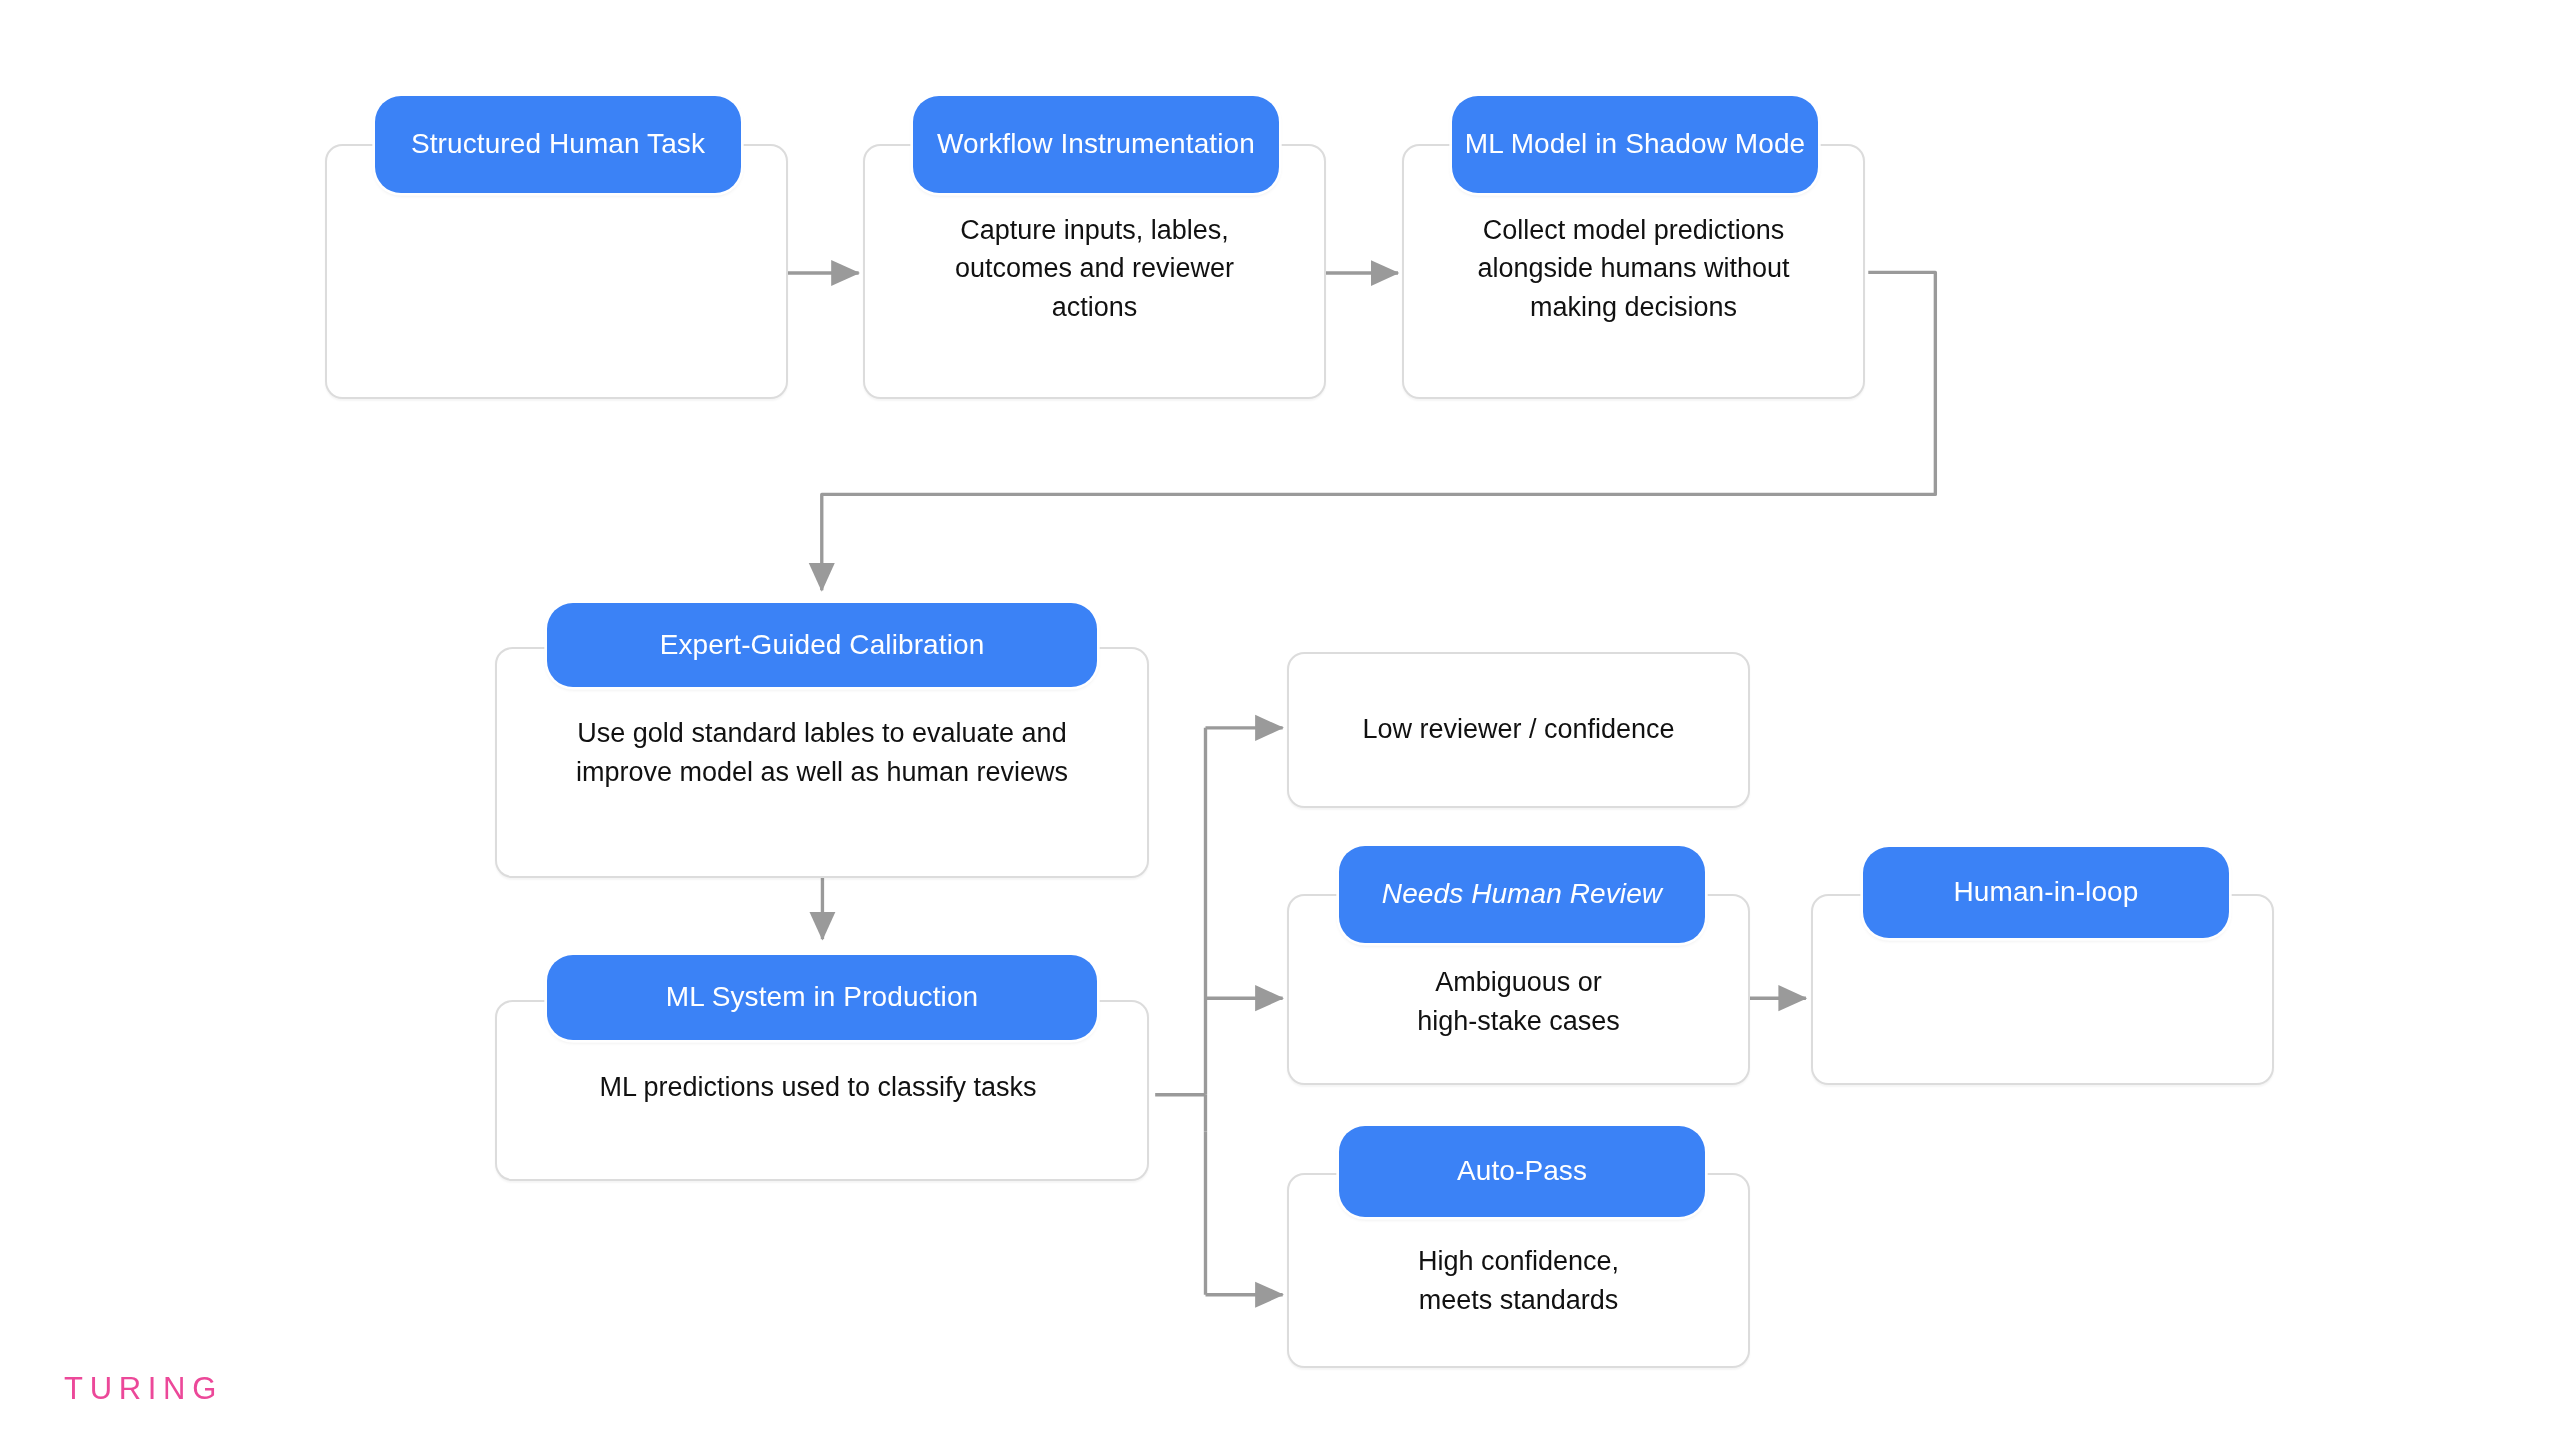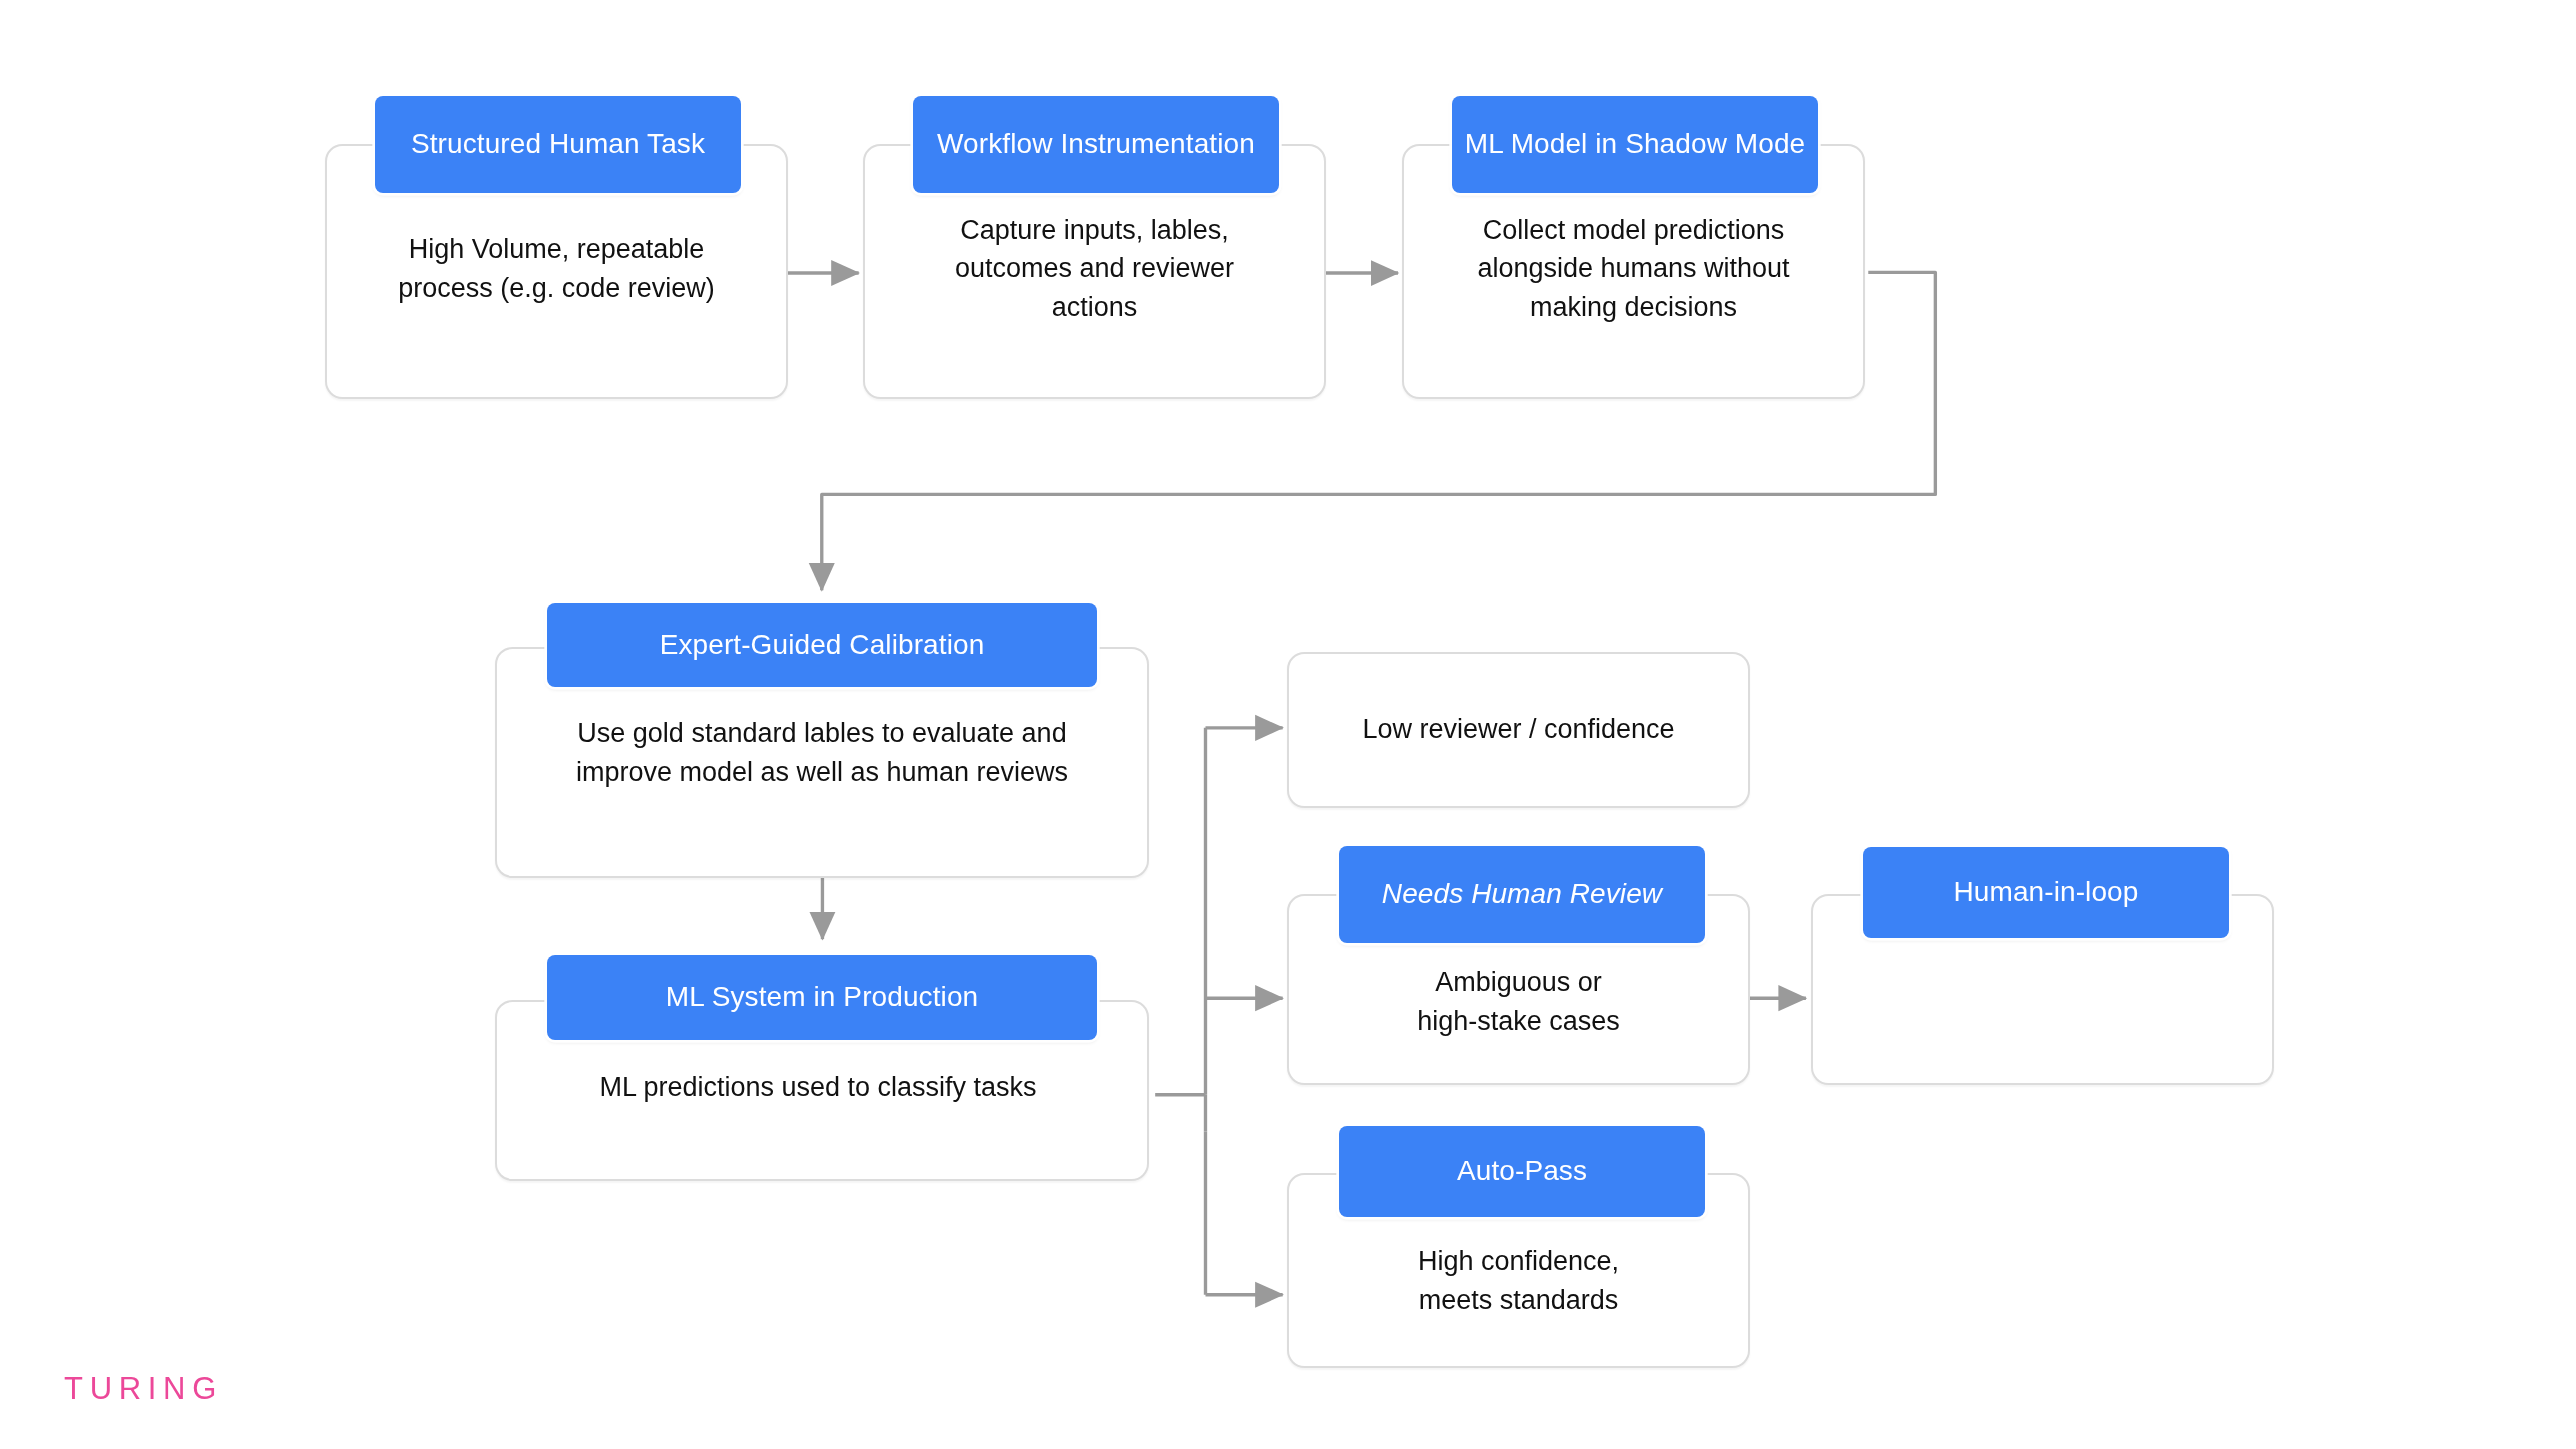--- a/index.html
+++ b/index.html
@@ -39,21 +39,21 @@
     box-sizing: border-box;
     background: #ffffff;
     border: 2px solid #dcdcdc;
     border-radius: 17.4px;
     box-shadow: 0 1.3px 2px rgba(0,0,0,0.045);
   }
   .pill {
     position: absolute;
     box-sizing: border-box;
     background: #3b82f6;
-    border-radius: 8px;
+    border-radius: 26px;
     color: #ffffff;
     display: flex;
     align-items: center;
     justify-content: center;
     text-align: center;
     line-height: 1.30;
     font-size: 28px;
     font-weight: 400;
     letter-spacing: 0.1px;
     box-shadow: 0 0 0 2.7px rgba(255,255,255,0.98), 0 2px 4px rgba(0,0,0,0.13);
@@ -137,22 +137,20 @@
 
     <g>
       <path d="M2578,1488 L2692,1488" fill="none" stroke="#9a9a9a" stroke-width="5" marker-end="url(#arrowhead)"></path>
     </g>
   </svg>
 
   <div class="node" style="left:325px; top:144px; width:463px; height:255px;">
     <div class="card" style="top:0; width:463px; height:255px;"></div>
     <div class="pill" style="left:50px; top:-48px; width:366px; height:97px;">Structured
 Human Task</div>
-    <div class="desc" style="left:0; top:74px; width:463px; height:101px;">High Volume, repeatable
-process (e.g. code review)</div>
   </div>
 
   <div class="node" style="left:863px; top:144px; width:463px; height:255px;">
     <div class="card" style="top:0; width:463px; height:255px;"></div>
     <div class="pill" style="left:50px; top:-48px; width:366px; height:97px;">Workflow
 Instrumentation</div>
     <div class="desc" style="left:0; top:64px; width:463px; height:121px;">Capture inputs, lables,
 outcomes and reviewer
 actions</div>
   </div>

